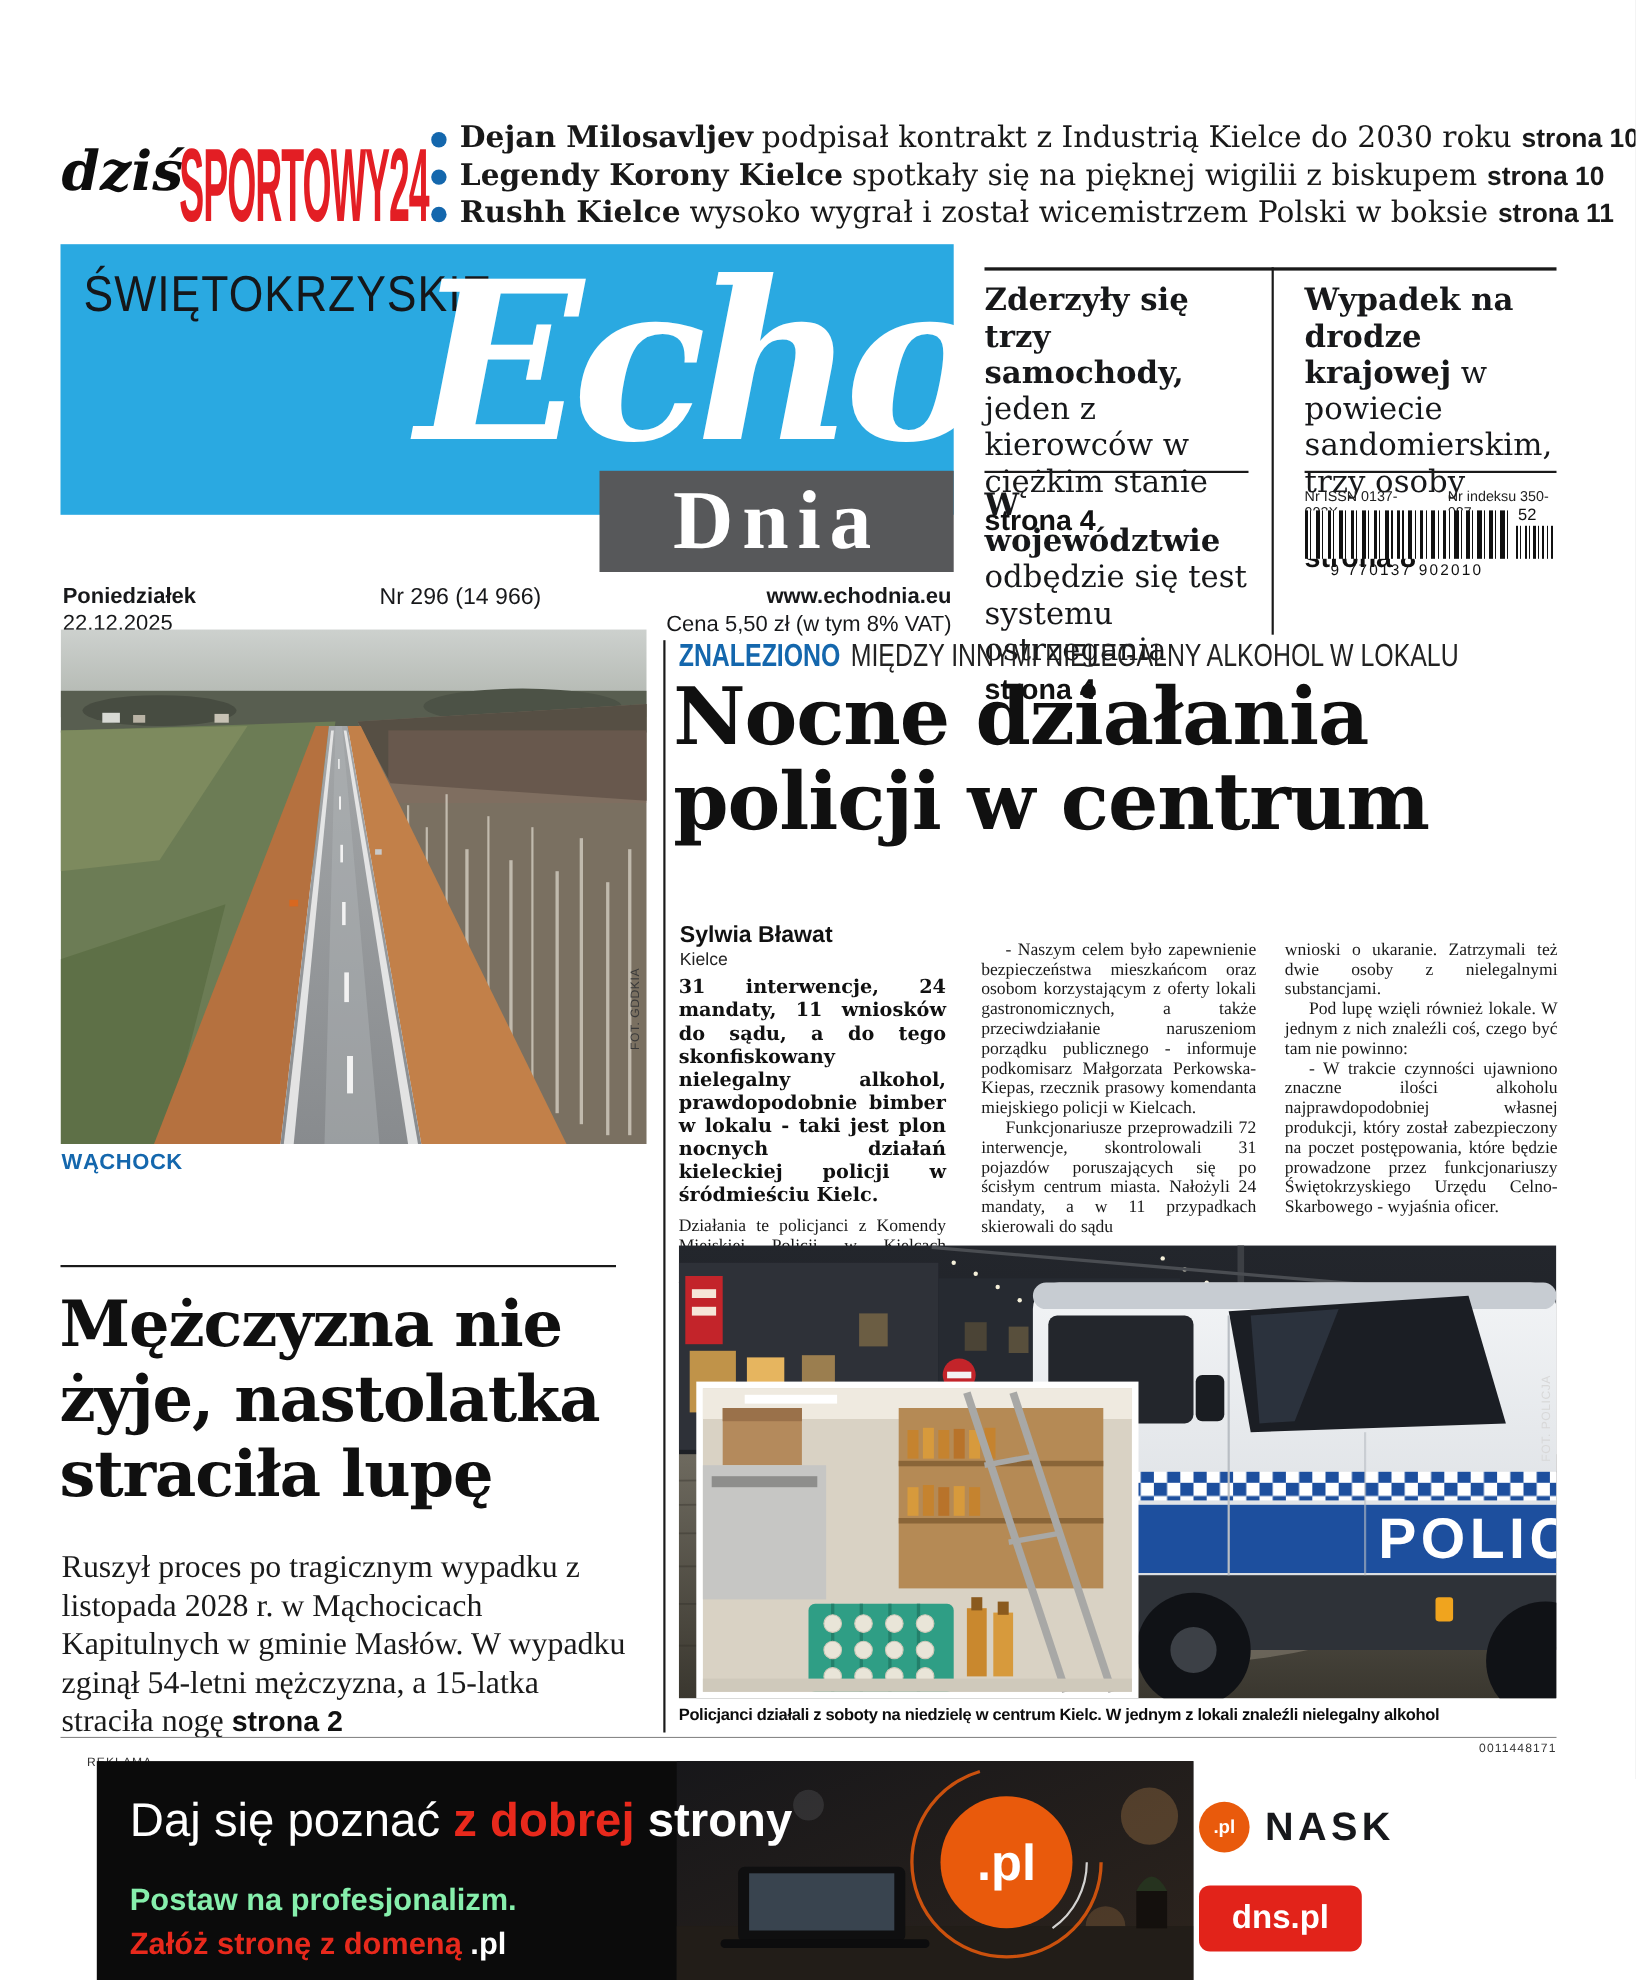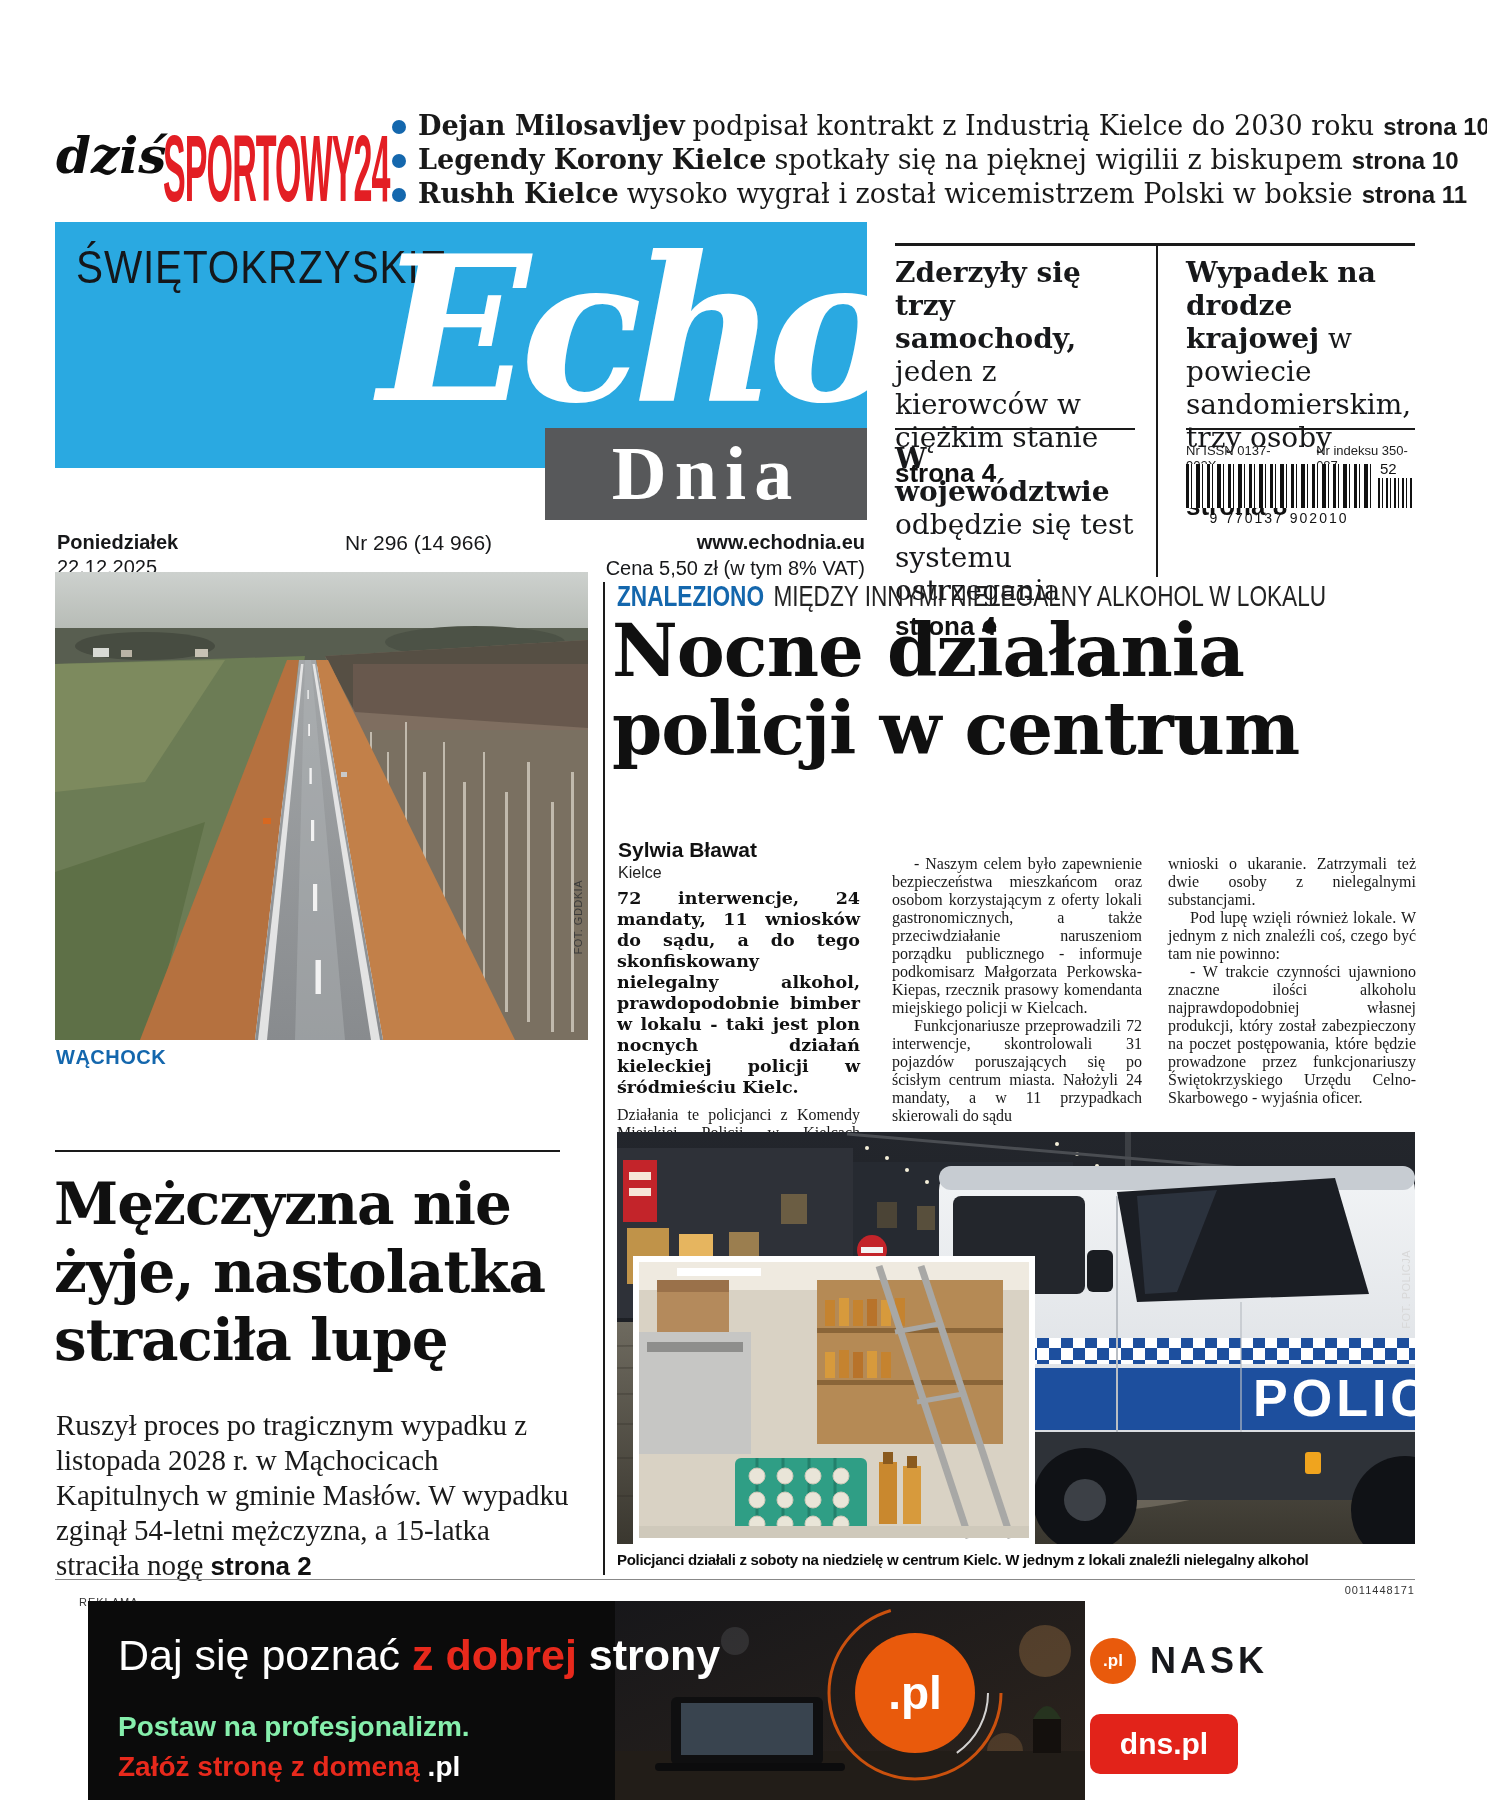--- a/index.html
+++ b/index.html
@@ -254,21 +254,21 @@
     <span>ZNALEZIONO</span><span class="rest">MIĘDZY INNYMI NIELEGALNY ALKOHOL W LOKALU</span>
   </div>
   <div class="abs headline1">
     <div>Nocne działania</div>
     <div>policji w centrum</div>
   </div>
   <div class="abs byline">Sylwia Bławat</div>
   <div class="abs byline-city">Kielce</div>
 
   <div class="abs acol acol1">
-    <p class="lead">72 interwencje, 24 mandaty, 11 wniosków do sądu, a do tego skonfiskowany nielegalny alkohol, prawdopodobnie bimber w lokalu - taki jest plon nocnych działań kieleckiej policji w śródmieściu Kielc.</p>
+    <p class="lead">31 interwencje, 24 mandaty, 11 wniosków do sądu, a do tego skonfiskowany nielegalny alkohol, prawdopodobnie bimber w lokalu - taki jest plon nocnych działań kieleckiej policji w śródmieściu Kielc.</p>
     <p>Działania te policjanci z Komendy Miejskiej Policji w Kielcach prowadzili nocą z soboty na niedzielę w centrum miasta, także na Rynku.</p>
   </div>
   <div class="abs acol acol2">
     <p class="indent">- Naszym celem było zapewnienie bezpieczeństwa mieszkańcom oraz osobom korzystającym z oferty lokali gastronomicznych, a także przeciwdziałanie naruszeniom porządku publicznego - informuje podkomisarz Małgorzata Perkowska-Kiepas, rzecznik prasowy komendanta miejskiego policji w Kielcach.</p>
     <p class="indent">Funkcjonariusze przeprowadzili 72 interwencje, skontrolowali 31 pojazdów poruszających się po ścisłym centrum miasta. Nałożyli 24 mandaty, a w 11 przypadkach skierowali do sądu</p>
   </div>
   <div class="abs acol acol3">
     <p>wnioski o ukaranie. Zatrzymali też dwie osoby z nielegalnymi substancjami.</p>
     <p class="indent">Pod lupę wzięli również lokale. W jednym z nich znaleźli coś, czego być tam nie powinno:</p>
     <p class="indent">- W trakcie czynności ujawniono znaczne ilości alkoholu najprawdopodobniej własnej produkcji, który został zabezpieczony na poczet postępowania, które będzie prowadzone przez funkcjonariuszy Świętokrzyskiego Urzędu Celno-Skarbowego - wyjaśnia oficer.</p>

